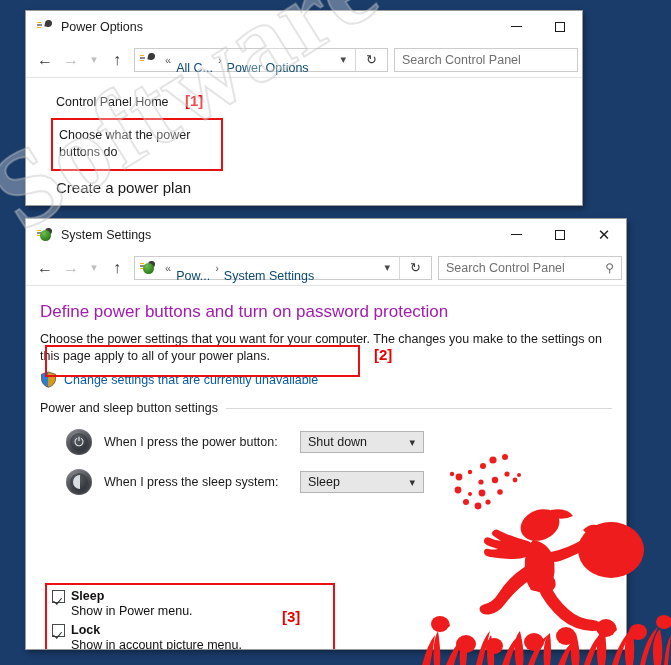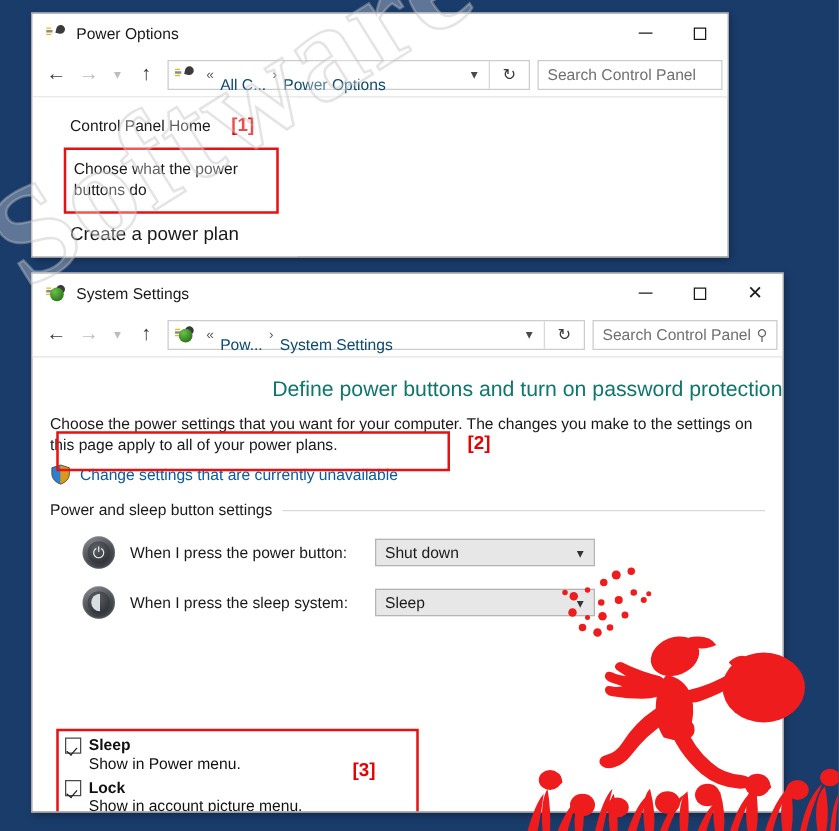--- a/index.html
+++ b/index.html
@@ -89,21 +89,21 @@
     min-width: 0;
   }
   .crumb-icon { width: 16px; height: 16px; margin: 0 4px 0 5px; position: relative; flex:none;}
   .crumb-sep { color: #5a5a5a; font-size: 11px; padding: 0 5px; flex:none;}
   .crumb-txt { font-size: 12.5px; color: #0c4a6e; white-space: nowrap; margin-top: 17px; }
   .crumb-spacer { flex: 1 1 auto; }
   .crumb-chev { font-size: 11px; color: #4a4a4a; padding: 0 9px; flex:none;}
   .crumb-divider { width: 1px; align-self: stretch; background: #d8d8d8; flex:none;}
   .refresh { font-size: 13px; color: #3a3a3a; padding: 0 10px; flex:none;}
   .searchbox {
-    width: 148px; height: 24px;
+    width: 184px; height: 24px;
     border: 1px solid #cccccc;
     margin-left: 6px; margin-right: 4px;
     display: flex; align-items: center;
     flex: none;
   }
   .searchbox .ph { font-size: 12.5px; color: #707070; padding-left: 7px; white-space: nowrap; }
   .searchbox .mag { margin-left: auto; padding-right: 7px; font-size: 12px; color: #6d6d6d; }
 
   
   .plugicon { position:absolute; inset:0; }
@@ -169,21 +169,21 @@
   .section-head {
     display:flex; align-items:center; gap:8px;
     margin-top: 10px;
     font-size: 12.5px; color: #a21caf;
   }
   .section-head .rule { flex:1 1 auto; height:1px; background:#d8d8d8; }
 
   
   #win2 { left: 25px; top: 218px; width: 602px; height: 432px; }
   #win2 .content { padding: 16px 0 0 14px; position: relative; height: calc(100% - 67px); }
-  .h1blue2 { font-size: 17px; color: #0f766e; text-align: right; }
+  .h1blue2 { font-size: 17px; color: #a21caf; }
   .sub { font-size: 12.5px; color: #1a1a1a; line-height: 17px; margin-top: 9px; width: 580px; }
   .uaclink {
     display: flex; align-items: center; gap: 7px;
     margin-top: 6px;
   }
   .shield { width: 17px; height: 17px; position: relative; flex:none; }
   .shield svg { display:block; }
   .uactext { font-size: 12.5px; color: #0b5ba1; text-align: right; }
   #hl2 {
     position: absolute; left: 19px; top: 59px; width: 315px; height: 32px;
@@ -212,21 +212,21 @@
   .pwricon .sym {
     position:absolute; left:50%; top:50%; transform:translate(-50%,-50%);
     color:#e9ecf2; font-size:12px; line-height:1;
   }
   .pwricon.moon .half {
     position:absolute; left:7px; top:6px; width:7px; height:14px;
     border-radius: 7px 0 0 7px; background:#d9dde4;
   }
   .rowlabel { font-size: 12.5px; color: #1a1a1a; margin-left: 12px; width: 196px; }
   .combo {
-    width: 176px; height: 22px;
+    width: 124px; height: 22px;
     background: #e7e7e7; border: 1px solid #b4b4b4;
     display: flex; align-items: center;
     font-size: 12.5px; color: #1a1a1a;
     padding-left: 7px;
   }
   .combo .cchev { margin-left: auto; padding-right: 8px; font-size: 11px; color: #333; }
   #hl3 {
     position: absolute; left: 19px; top: 297px; width: 290px; height: 80px;
     border: 2px solid #e81010;
   }

